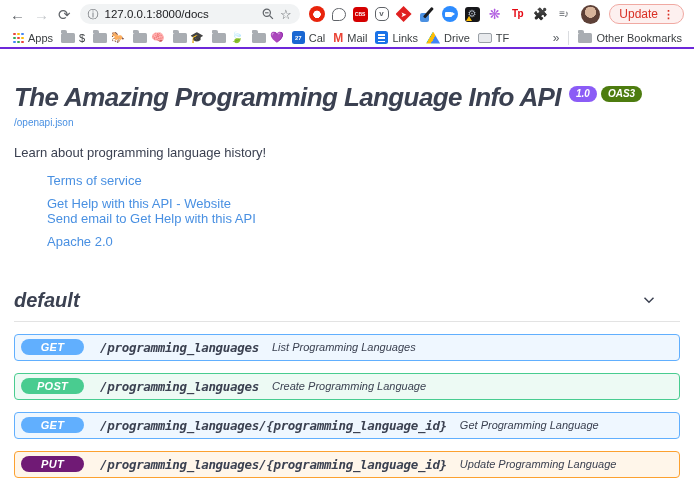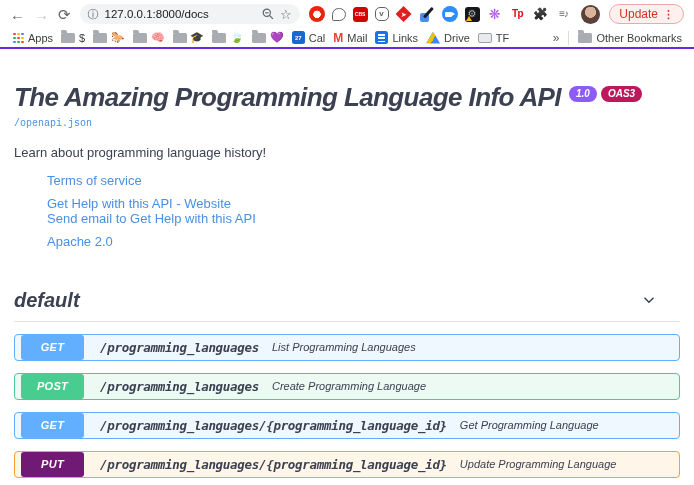--- a/index.html
+++ b/index.html
@@ -78,38 +78,38 @@
   .bm-sep { width:1px; height:14px; background:#dadce0; }
 
   
   .content { padding:34px 14px 0; }
   .title-row { display:flex; align-items:flex-start; gap:8px;font-style:italic; }
   .api-title { font-size:26px; font-weight:700; color:#3b4151; letter-spacing:-0.6px;
                white-space:nowrap; line-height:1.1; }
   .badges { display:flex; gap:4px; margin-top:3px; }
   .badge { font-size:10px; font-weight:700; color:#fff; border-radius:10px; padding:2px 7px; line-height:1.2; }
   .badge-version { background:#8b5cf6; }
-  .badge-oas { background:#be185d; }
-  .spec-link { display:inline-block; font-size:10px; color:#4990e2; margin-top:3px; text-decoration:none;font-family:Liberation Mono, monospace; }
+  .badge-oas { background:#4d7c0f; }
+  .spec-link { display:inline-block; font-size:10px; color:#4990e2; margin-top:3px; text-decoration:none; }
   .tagline { font-size:13px; color:#3b4151; margin-top:15px; }
   .info-links { margin-top:13px; font-size:13px;margin-left:33px; }
   .info-links a { color:#4990e2; text-decoration:none; display:block; }
   .link-terms { margin-bottom:8px; }
   .link-help { line-height:15px; }
   .link-license { margin-top:8px; }
 
   .section { margin-top:40px;font-style:italic; }
   .section-header { display:flex; align-items:center; justify-content:space-between;
                     border-bottom:1px solid #e3e3e3; padding-bottom:9px; }
   .section-title { font-size:20px; font-weight:700; color:#3b4151; }
   .section-chevron { margin-right:22px; display:flex; }
 
   .op { margin-top:12px; height:27px; border:1px solid; border-radius:4px;
         display:flex; align-items:center; padding:0 6px; }
-  .op-badge { width:63px; height:25px; border-radius:3px; color:#fff; font-size:11px;
+  .op-badge { width:63px; height:16px; border-radius:9px; color:#fff; font-size:11px;
               font-weight:700; display:flex; align-items:center; justify-content:center;
               letter-spacing:0.3px; flex:0 0 auto; }
   .op-path { margin-left:16px; font-family:"DejaVu Sans Mono","Liberation Mono",monospace;
              font-size:12.5px; font-weight:700; color:#3b4151; letter-spacing:-0.3px; white-space:nowrap; }
   .op-summary { margin-left:13px; font-size:11px; color:#3b4151; white-space:nowrap; }
 </style>
 </head>
 <body>
 
 <div class="chrome">

